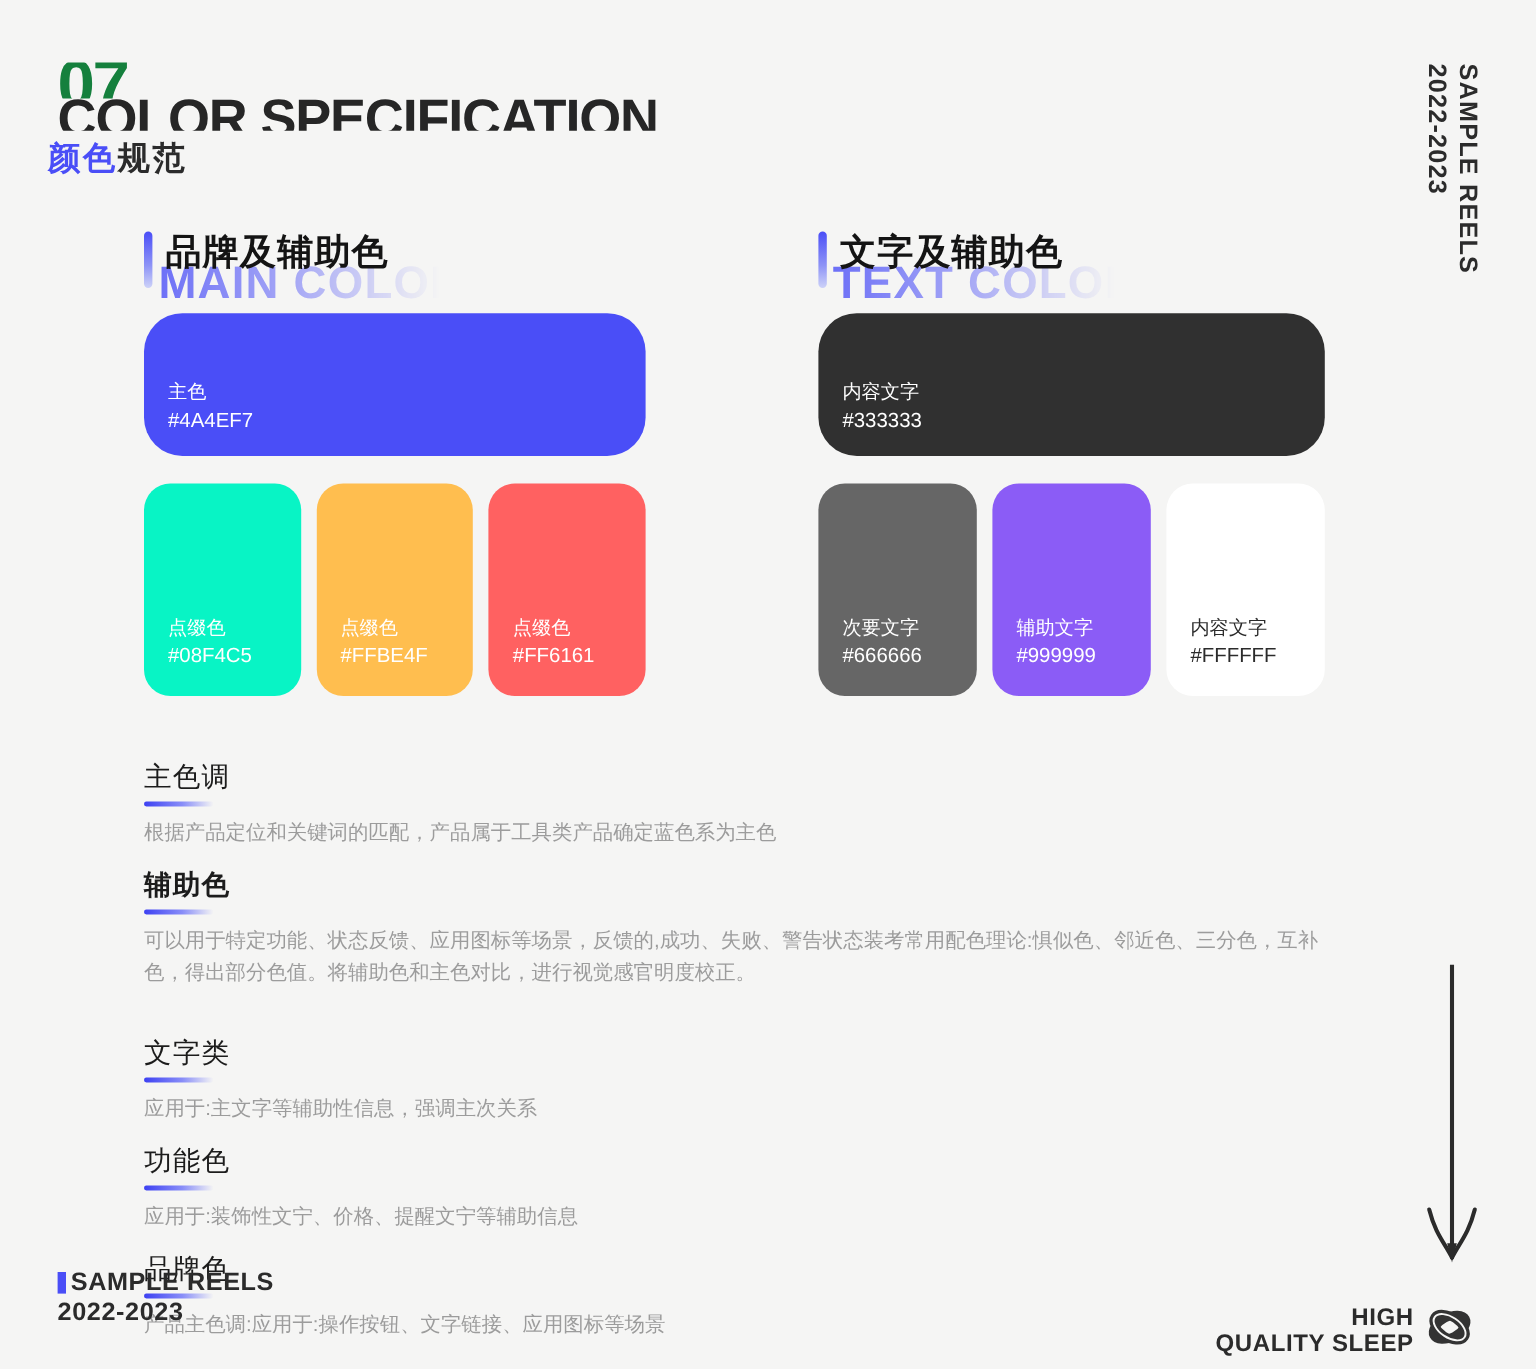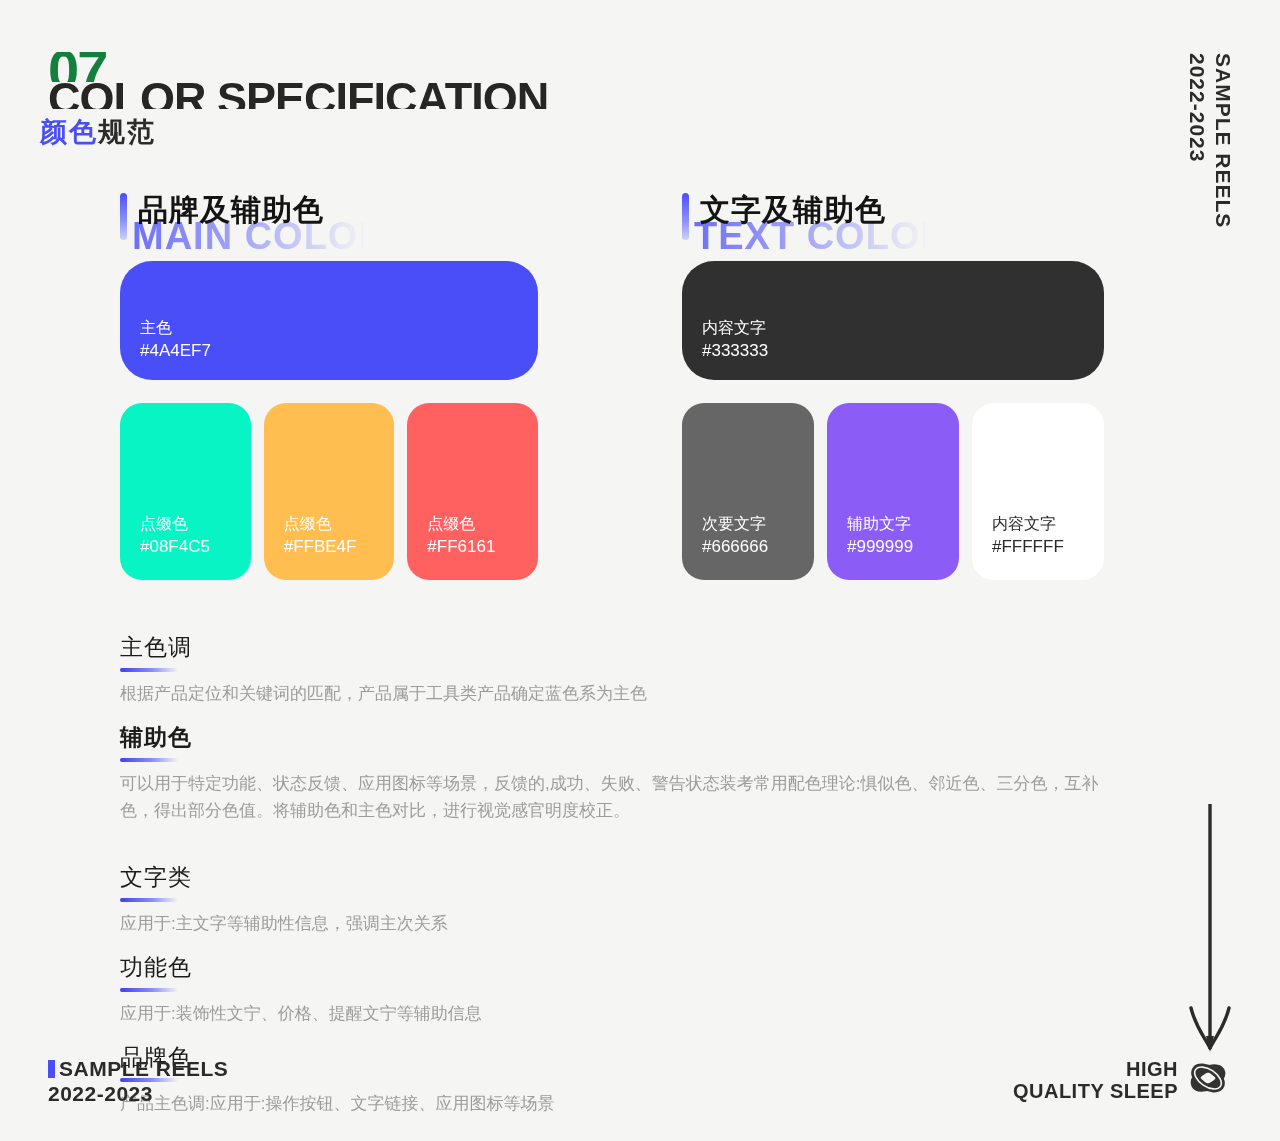--- a/index.html
+++ b/index.html
@@ -54,21 +54,21 @@
   .note-u{width:58px;height:4px;border-radius:2px;margin-top:5px;
     background:linear-gradient(90deg,#3d41f2 0%,#888df8 55%,rgba(74,78,247,0) 100%);}
   .note-b{margin-top:8px;font-size:17px;line-height:1.6;color:#9c9c9c;max-width:990px;}
   
   .down-arrow{position:absolute;left:1184px;top:800px;}
   
   .foot-left{position:absolute;left:48px;top:1057px;font-weight:800;color:#2b2b2b;}
   .foot-left .row1{display:flex;align-items:center;font-size:21px;letter-spacing:.5px;}
   .foot-bar{width:7px;height:18px;background:#4a4ef7;margin-right:4px;}
   .foot-left .row2{font-size:21px;letter-spacing:.5px;line-height:1.0;margin-top:2px;}
-  .foot-right{position:absolute;right:50px;top:1056px;display:flex;align-items:center;}
+  .foot-right{position:absolute;right:50px;top:1084px;display:flex;align-items:center;}
   .foot-right .txt{text-align:right;font-weight:800;font-size:20px;line-height:1.1;
     letter-spacing:.5px;color:#2b2b2b;margin-right:8px;}
 </style>
 </head>
 <body>
 
 <div class="page">
 
   <div class="hdr">
     <div class="clip hdr-num">

